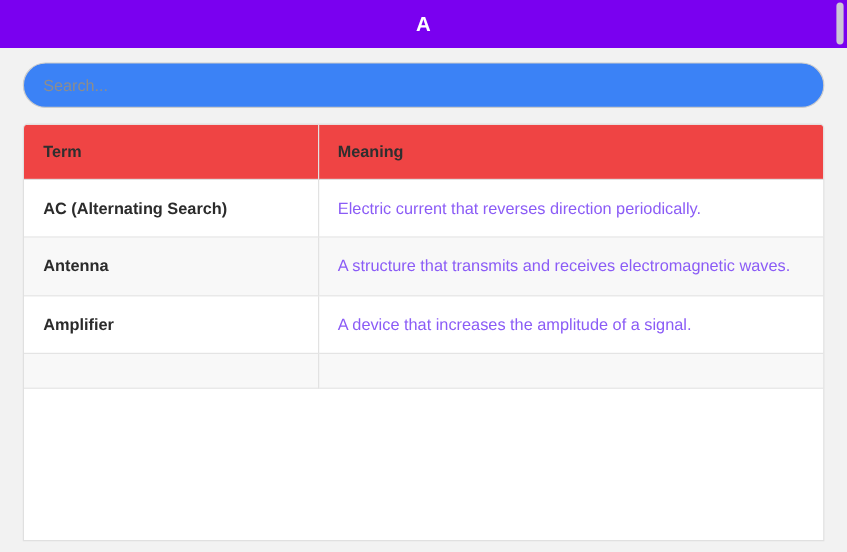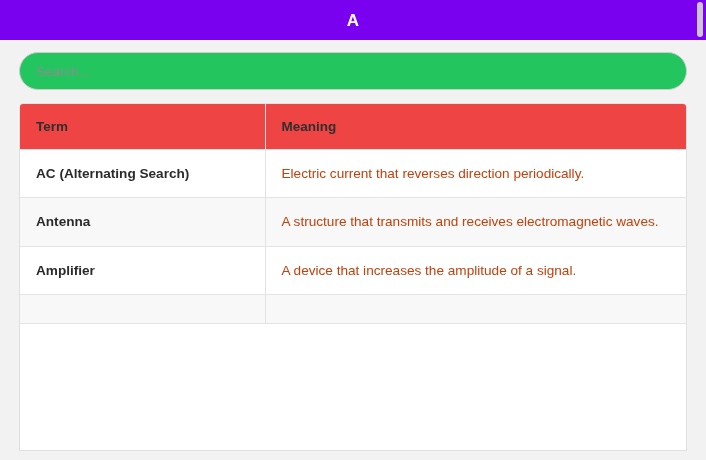--- a/index.html
+++ b/index.html
@@ -61,21 +61,21 @@
   .search-wrap {
     padding: 12px 19px 0 19px;
     box-sizing: border-box;
   }
   .search-input {
     width: 100%;
     height: 38px;
     box-sizing: border-box;
     border: 1px solid #cccccc;
     border-radius: 20px;
-    background: #22c55e;
+    background: #3b82f6;
     padding: 0 16px;
     font-size: 13.5px;
     font-family: "Liberation Sans", sans-serif;
     color: #333333;
     outline: none;
   }
   .search-input::placeholder {
     color: #8d8d8d;
     opacity: 1;
   }
@@ -109,21 +109,21 @@
   table.glossary td.col-term {
     width: 245px;
   }
   table.glossary th.col-term,
   table.glossary td.col-term {
     border-right: 1px solid #e2e2e2;
   }
   table.glossary td {
     padding: 14px 16px;
     font-size: 13.6px;
-    color: #c2410c;
+    color: #8b5cf6;
     border-bottom: 1px solid #e4e4e4;
     vertical-align: middle;
     line-height: 1.42;
     box-sizing: border-box;
   }
   table.glossary td.col-term {
     font-weight: bold;
     color: #2b2b2b;
   }
   table.glossary tbody tr:nth-child(odd) {

